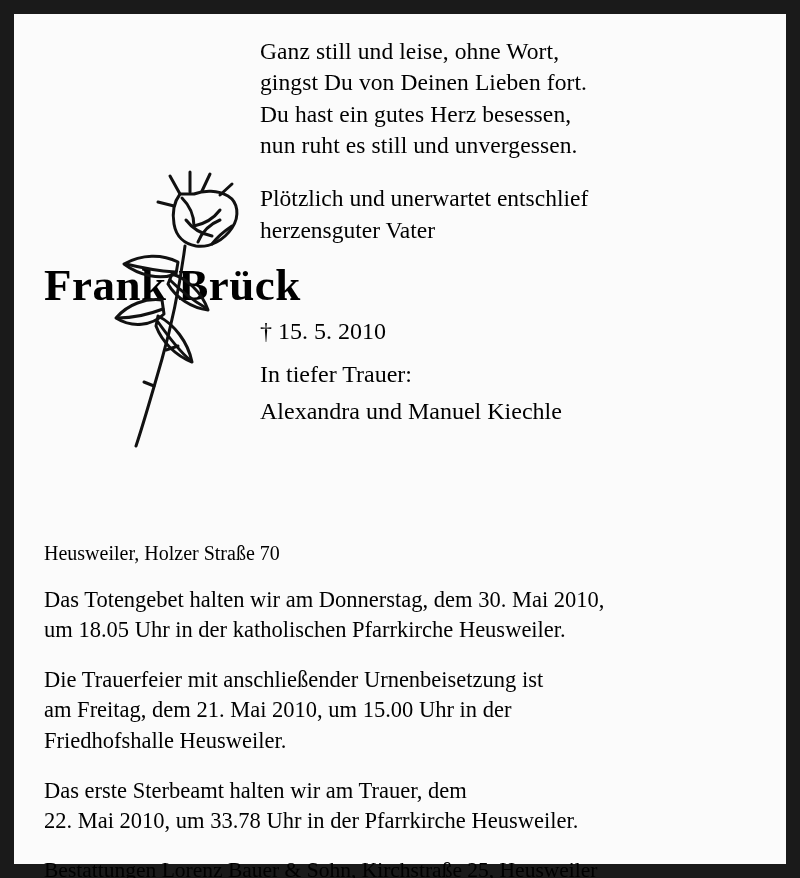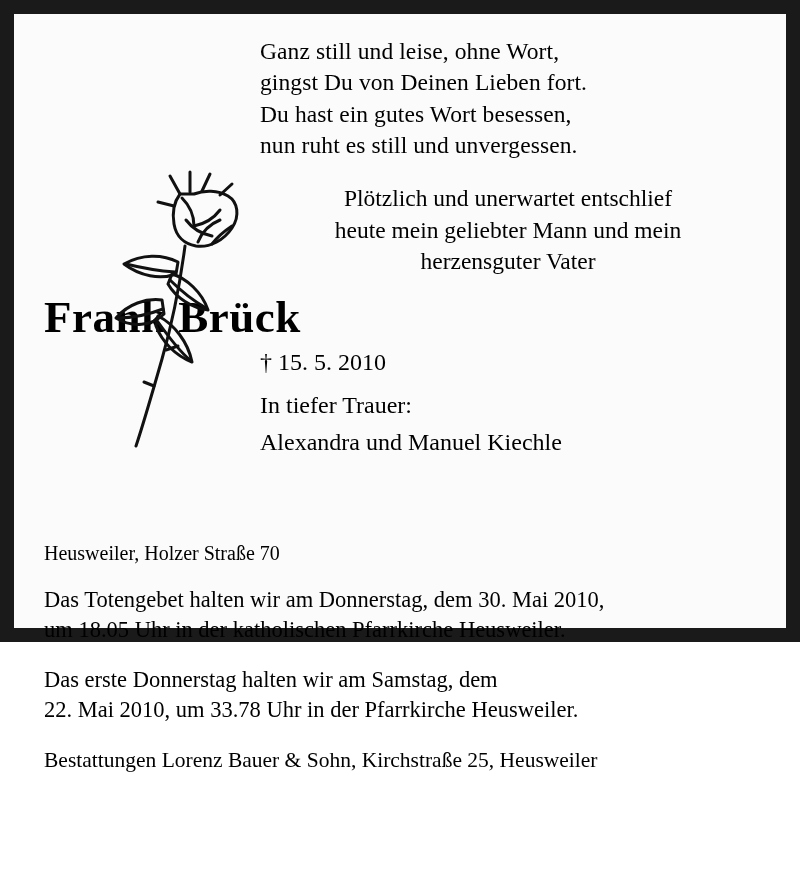--- a/index.html
+++ b/index.html
@@ -11,21 +11,21 @@
     width: 800px;
     height: 878px;
     font-family: "Liberation Serif", serif;
     color: #000000;
     overflow: hidden;
   }
   .obituary {
     position: relative;
     box-sizing: border-box;
     width: 800px;
-    height: 642px;
+    height: 878px;
     background: #5eead4;
     border: 14px solid #1a1a1a;
     padding: 0;
   }
   .inner {
     position: relative;
     box-sizing: border-box;
     width: 100%;
     height: 100%;
     background: #fbfbfb;
@@ -42,21 +42,20 @@
     letter-spacing: 0.1px;
   }
   .verse div {
     white-space: nowrap;
   }
   .intro {
     margin-left: 216px;
     margin-top: 22px;
     font-size: 23.5px;
     line-height: 1.35;
-    text-align: center;
   }
   .intro div {
     white-space: nowrap;
   }
   .name {
     margin-top: 16px;
     font-size: 45px;
     font-weight: bold;
     line-height: 1.05;
     letter-spacing: 0.5px;
@@ -154,49 +153,53 @@
 
             <path d="M104 196 L116 192"></path>
             <path d="M92 232 L82 228"></path>
           </g>
         </svg>
       </div>
 
       <div class="verse">
         <div>Ganz still und leise, ohne Wort,</div>
         <div>gingst Du von Deinen Lieben fort.</div>
-        <div>Du hast ein gutes Wort besessen,</div>
+        <div>Du hast ein gutes Herz besessen,</div>
         <div>nun ruht es still und unvergessen.</div>
       </div>
 
       <div class="intro">
         <div>Plötzlich und unerwartet entschlief</div>
-        <div>heute mein geliebter Mann und mein</div>
         <div>herzensguter Vater</div>
       </div>
 
       <div class="name">Frank Brück</div>
 
       <div class="dates">
         <span class="death">† 15. 5. 2010</span>
       </div>
 
       <div class="mourning-label">In tiefer Trauer:</div>
       <div class="mourners">Alexandra und Manuel Kiechle</div>
     </div>
 
     <div class="address">Heusweiler, Holzer Straße 70</div>
 
     <div class="para">
       <div>Das Totengebet halten wir am Donnerstag, dem 30. Mai 2010,</div>
       <div>um 18.05 Uhr in der katholischen Pfarrkirche Heusweiler.</div>
     </div>
 
-
     <div class="para">
-      <div>Das erste Donnerstag halten wir am Samstag, dem</div>
+      <div>Die Trauerfeier mit anschließender Urnenbeisetzung ist</div>
+      <div>am Freitag, dem 21. Mai 2010, um 15.00 Uhr in der</div>
+      <div>Friedhofshalle Heusweiler.</div>
+    </div>
+
+    <div class="para">
+      <div>Das erste Sterbeamt halten wir am Trauer, dem</div>
       <div>22. Mai 2010, um 33.78 Uhr in der Pfarrkirche Heusweiler.</div>
     </div>
 
     <div class="undertaker">Bestattungen Lorenz Bauer &amp; Sohn, Kirchstraße 25, Heusweiler</div>
 
   </div>
 </div>
 
 </body></html>

